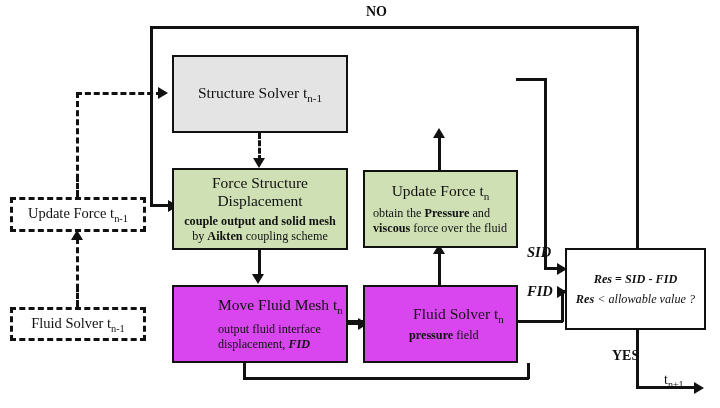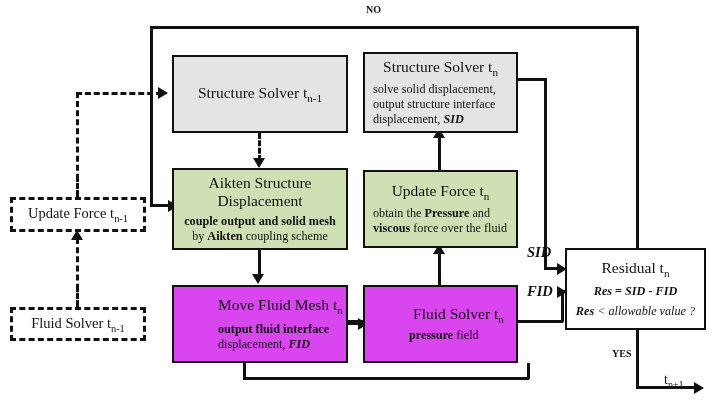--- a/index.html
+++ b/index.html
@@ -28,21 +28,21 @@
   .dh{height:0;border-top:3px dashed #111;}
   .dv{width:0;border-left:3px dashed #111;}
 
   .ar{position:absolute;width:0;height:0;}
   .ar-d{border-left:6.5px solid transparent;border-right:6.5px solid transparent;border-top:10px solid #111;}
   .ar-u{border-left:6.5px solid transparent;border-right:6.5px solid transparent;border-bottom:10px solid #111;}
   .ar-r{border-top:6.5px solid transparent;border-bottom:6.5px solid transparent;border-left:10px solid #111;}
 
   .lbl{position:absolute;color:#111;white-space:nowrap;}
   .lbl.bi{font-weight:bold;font-style:italic;font-size:14.5px;}
-  .lbl.b{font-weight:bold;font-size:10px;}
+  .lbl.b{font-weight:bold;font-size:14px;}
   .lbl.pl{font-size:14px;}
   sub{font-size:.72em;}
   .it{font-style:italic;}
   .bd{font-weight:bold;margin-top:36px;}
   .bdit{font-weight:bold;font-style:italic;}
 </style>
 </head>
 <body>
 
 <div id="stage">
@@ -110,62 +110,51 @@
   <div class="dl dv" style="left:76px;top:176px;height:20px;"></div>
   <div class="dl dv" style="left:76px;top:286px;height:20px;"></div>
 
   <div class="box gray" style="left:172px;top:55px;width:176px;height:78px;">
     <div class="title">
       <span>Structure Solver t</span><sub>n-1</sub>
     </div>
   </div>
 
   <div class="box green" style="left:172px;top:168px;width:176px;height:82px;">
-    <div class="title">Aikten Structure</div>
+    <div class="title">Force Structure</div>
     <div class="title" style="margin-bottom:4px;">Displacement</div>
     <div class="sub ctr">couple output and solid mesh</div>
     <div class="sub ctr"><span style="font-weight:normal">by </span><span class="bd">Aikten</span><span style="font-weight:normal"> coupling scheme</span></div>
   </div>
 
   <div class="box blue" style="left:172px;top:285px;width:176px;height:78px;align-items:flex-start;justify-content:center;">
     <div class="title" style="padding-left:8px;margin-bottom:5px;">
       <span>Move Fluid Mesh t</span><sub>n</sub>
     </div>
-    <div class="sub left" style="font-weight:bold;">output fluid interface</div>
+    <div class="sub left" style="font-weight:normal;">output fluid interface</div>
     <div class="sub left" style="font-weight:normal;"><span>displacement, </span><span class="bdit">FID</span></div>
   </div>
 
-  <div class="box gray" style="left:363px;top:52px;width:155px;height:81px;align-items:center;">
-    <div class="title" style="margin-bottom:3px;">
-      <span>Structure Solver t</span><sub>n</sub>
-    </div>
-    <div class="sub left" style="font-weight:normal;">solve solid displacement,</div>
-    <div class="sub left" style="font-weight:normal;">output structure interface</div>
-    <div class="sub left" style="font-weight:normal;"><span>displacement, </span><span class="bdit">SID</span></div>
-  </div>
 
   <div class="box green" style="left:363px;top:170px;width:155px;height:78px;">
     <div class="title" style="margin-bottom:3px;">
       <span>Update Force t</span><sub>n</sub>
     </div>
     <div class="sub left" style="font-weight:normal;"><span>obtain the </span><span class="bd">Pressure</span><span> and</span></div>
     <div class="sub left" style="font-weight:normal;"><span class="bd">viscous</span><span> force over the fluid</span></div>
   </div>
 
   <div class="box blue" style="left:363px;top:285px;width:155px;height:78px;">
     <div class="title" style="margin-bottom:2px;">
       <span>Fluid Solver t</span><sub>n</sub>
     </div>
     <div class="sub left" style="font-weight:normal;"><span class="bd">pressure</span><span> field</span></div>
   </div>
 
   <div class="box white" style="left:565px;top:248px;width:141px;height:82px;">
-    <div class="title" style="margin-bottom:4px;">
-      <span>Residual t</span><sub>n</sub>
-    </div>
     <div class="sub ctr" style="margin-bottom:5px;"><span class="bdit">Res</span><span class="bd"> = </span><span class="bdit">SID</span><span class="bd"> - </span><span class="bdit">FID</span></div>
     <div class="sub ctr"><span class="bdit">Res</span><span class="it" style="font-weight:normal"> &lt; </span><span class="it" style="font-weight:normal">allowable value ?</span></div>
   </div>
 
   <div class="dashbox" style="left:10px;top:197px;width:136px;height:35px;">
     <span><span>Update Force t</span><sub>n-1</sub></span>
   </div>
 
   <div class="dashbox" style="left:10px;top:307px;width:136px;height:34px;">
     <span><span>Fluid Solver t</span><sub>n-1</sub></span>

